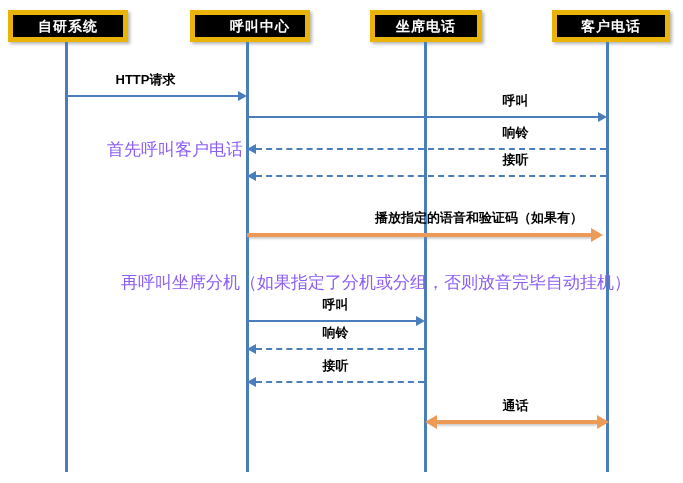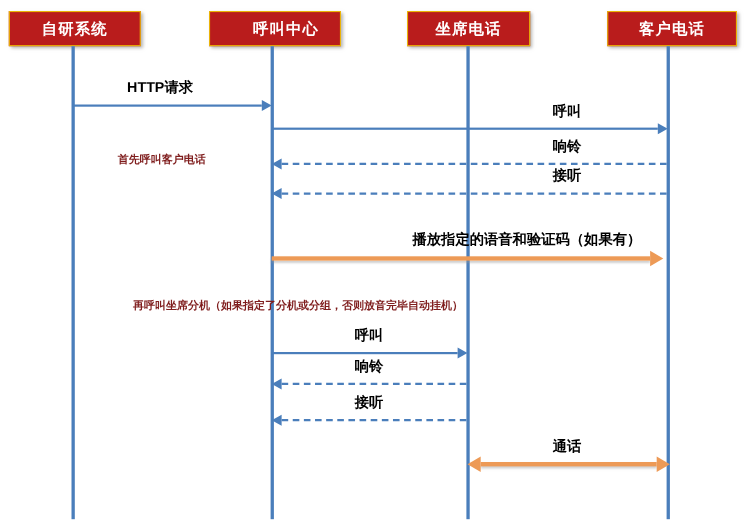--- a/index.html
+++ b/index.html
@@ -13,22 +13,22 @@
     height: 483px;
     background: #ffffff;
     overflow: hidden;
     font-family: "Liberation Sans", "DejaVu Sans", sans-serif;
   }
 
   
   .participant {
     position: absolute;
     box-sizing: border-box;
-    background: #b91c1c;
-    border: 1px solid #eab308;
+    background: #000000;
+    border: 5px solid #eab308;
     box-shadow: 2px 2px 3px rgba(120,120,120,0.55);
     display: flex;
     align-items: center;
     justify-content: center;
   }
   .participant-label {
     color: #ffffff;
     font-size: 14px;
     font-weight: bold;
     letter-spacing: 1px;
@@ -89,23 +89,23 @@
     position: absolute;
     font-size: 13px;
     font-weight: bold;
     color: #000000;
     white-space: nowrap;
     text-align: center;
     line-height: 1;
   }
   .note-label {
     position: absolute;
-    font-size: 10px;
-    font-weight: bold;
-    color: #7f1d1d;
+    font-size: 17px;
+    font-weight: normal;
+    color: #8b5cf6;
     white-space: nowrap;
     line-height: 1;
   }
 </style>
 </head>
 <body>
 
 <div id="canvas">
 
   <div class="participant" style="left:8px; top:10px; width:120px; height:32px;">

